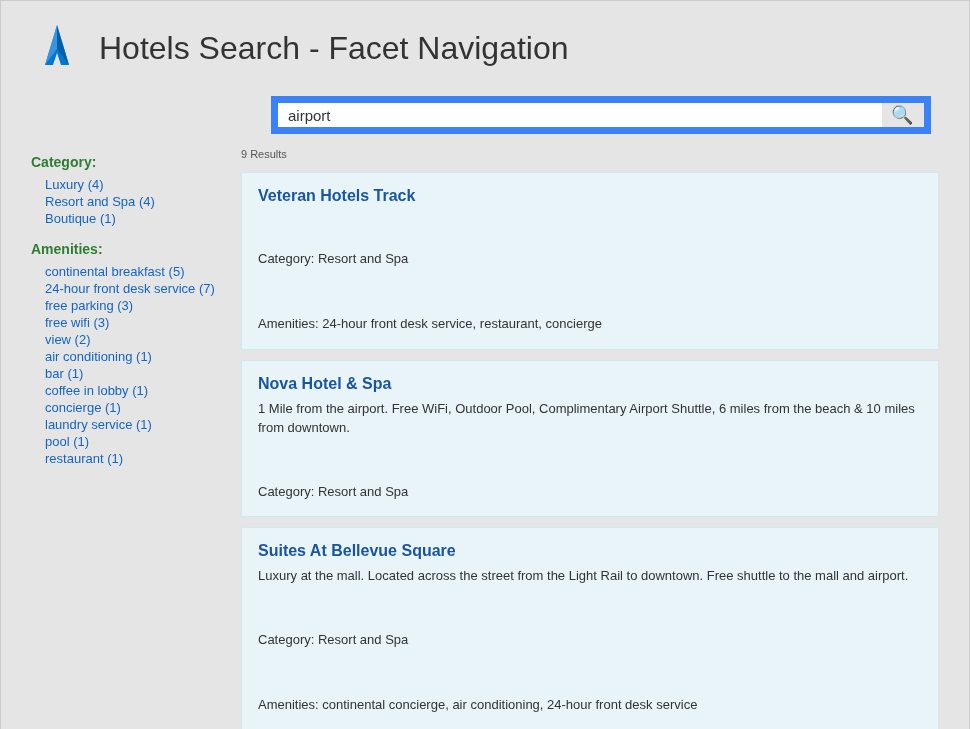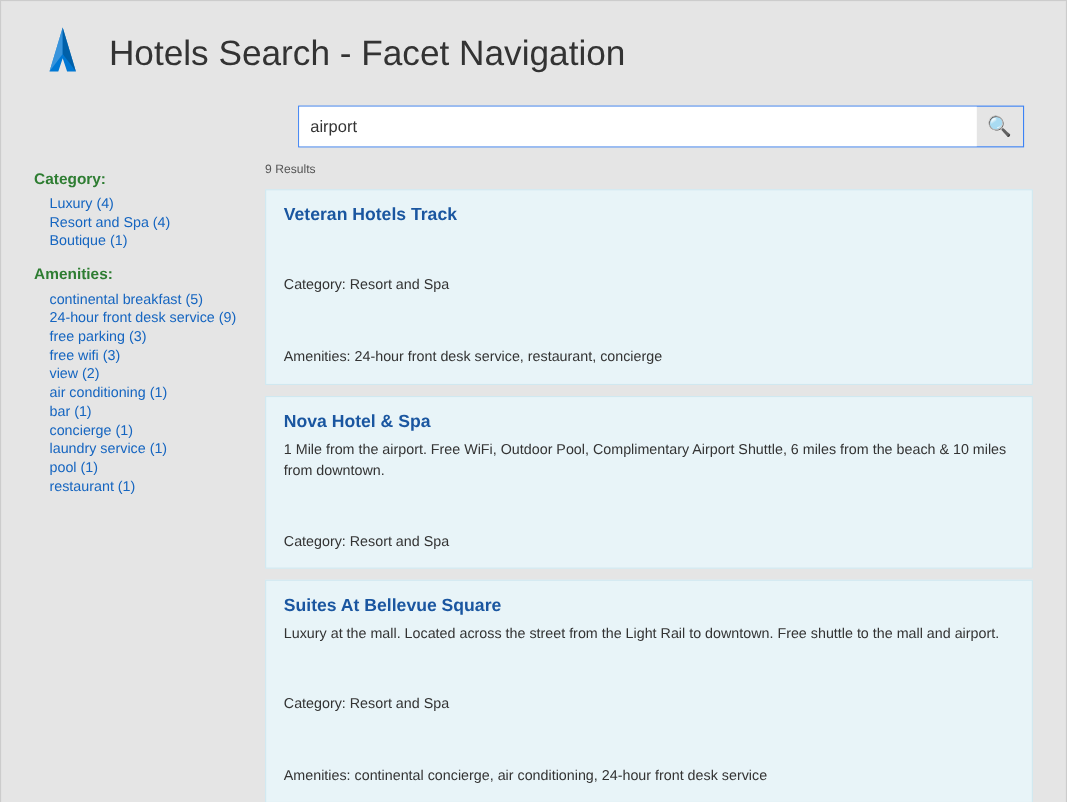--- a/index.html
+++ b/index.html
@@ -32,21 +32,21 @@
       font-size: 32px;
       font-weight: 300;
       color: #333;
     }
     
     .search-bar-area {
       padding: 10px 30px 10px 270px;
     }
     .search-bar {
       display: flex;
-      border: 1px solid #3b82f6;
+      border: 7px solid #3b82f6;
       width: 660px;
       height: 38px;
       align-items: center;
     }
     .search-input {
       flex: 1;
       border: none;
       outline: none;
       padding: 0 10px;
       font-size: 15px;
@@ -194,26 +194,27 @@
       <div class="facet-group">
         <div class="facet-group-label">Category:</div>
         <a class="facet-link">Luxury (4)</a>
         <a class="facet-link">Resort and Spa (4)</a>
         <a class="facet-link">Boutique (1)</a>
       </div>
 
       <div class="facet-group">
         <div class="facet-group-label">Amenities:</div>
         <a class="facet-link">continental breakfast (5)</a>
-        <a class="facet-link">24-hour front desk service (9)</a>
+        <a class="facet-link">24-hour front desk service (7)</a>
         <a class="facet-link">free parking (3)</a>
         <a class="facet-link">free wifi (3)</a>
         <a class="facet-link">view (2)</a>
         <a class="facet-link">air conditioning (1)</a>
         <a class="facet-link">bar (1)</a>
+        <a class="facet-link">coffee in lobby (1)</a>
         <a class="facet-link">concierge (1)</a>
         <a class="facet-link">laundry service (1)</a>
         <a class="facet-link">pool (1)</a>
         <a class="facet-link">restaurant (1)</a>
       </div>
     </div>
 
     <div class="results-area">
       <div class="results-count">9 Results</div>
 

